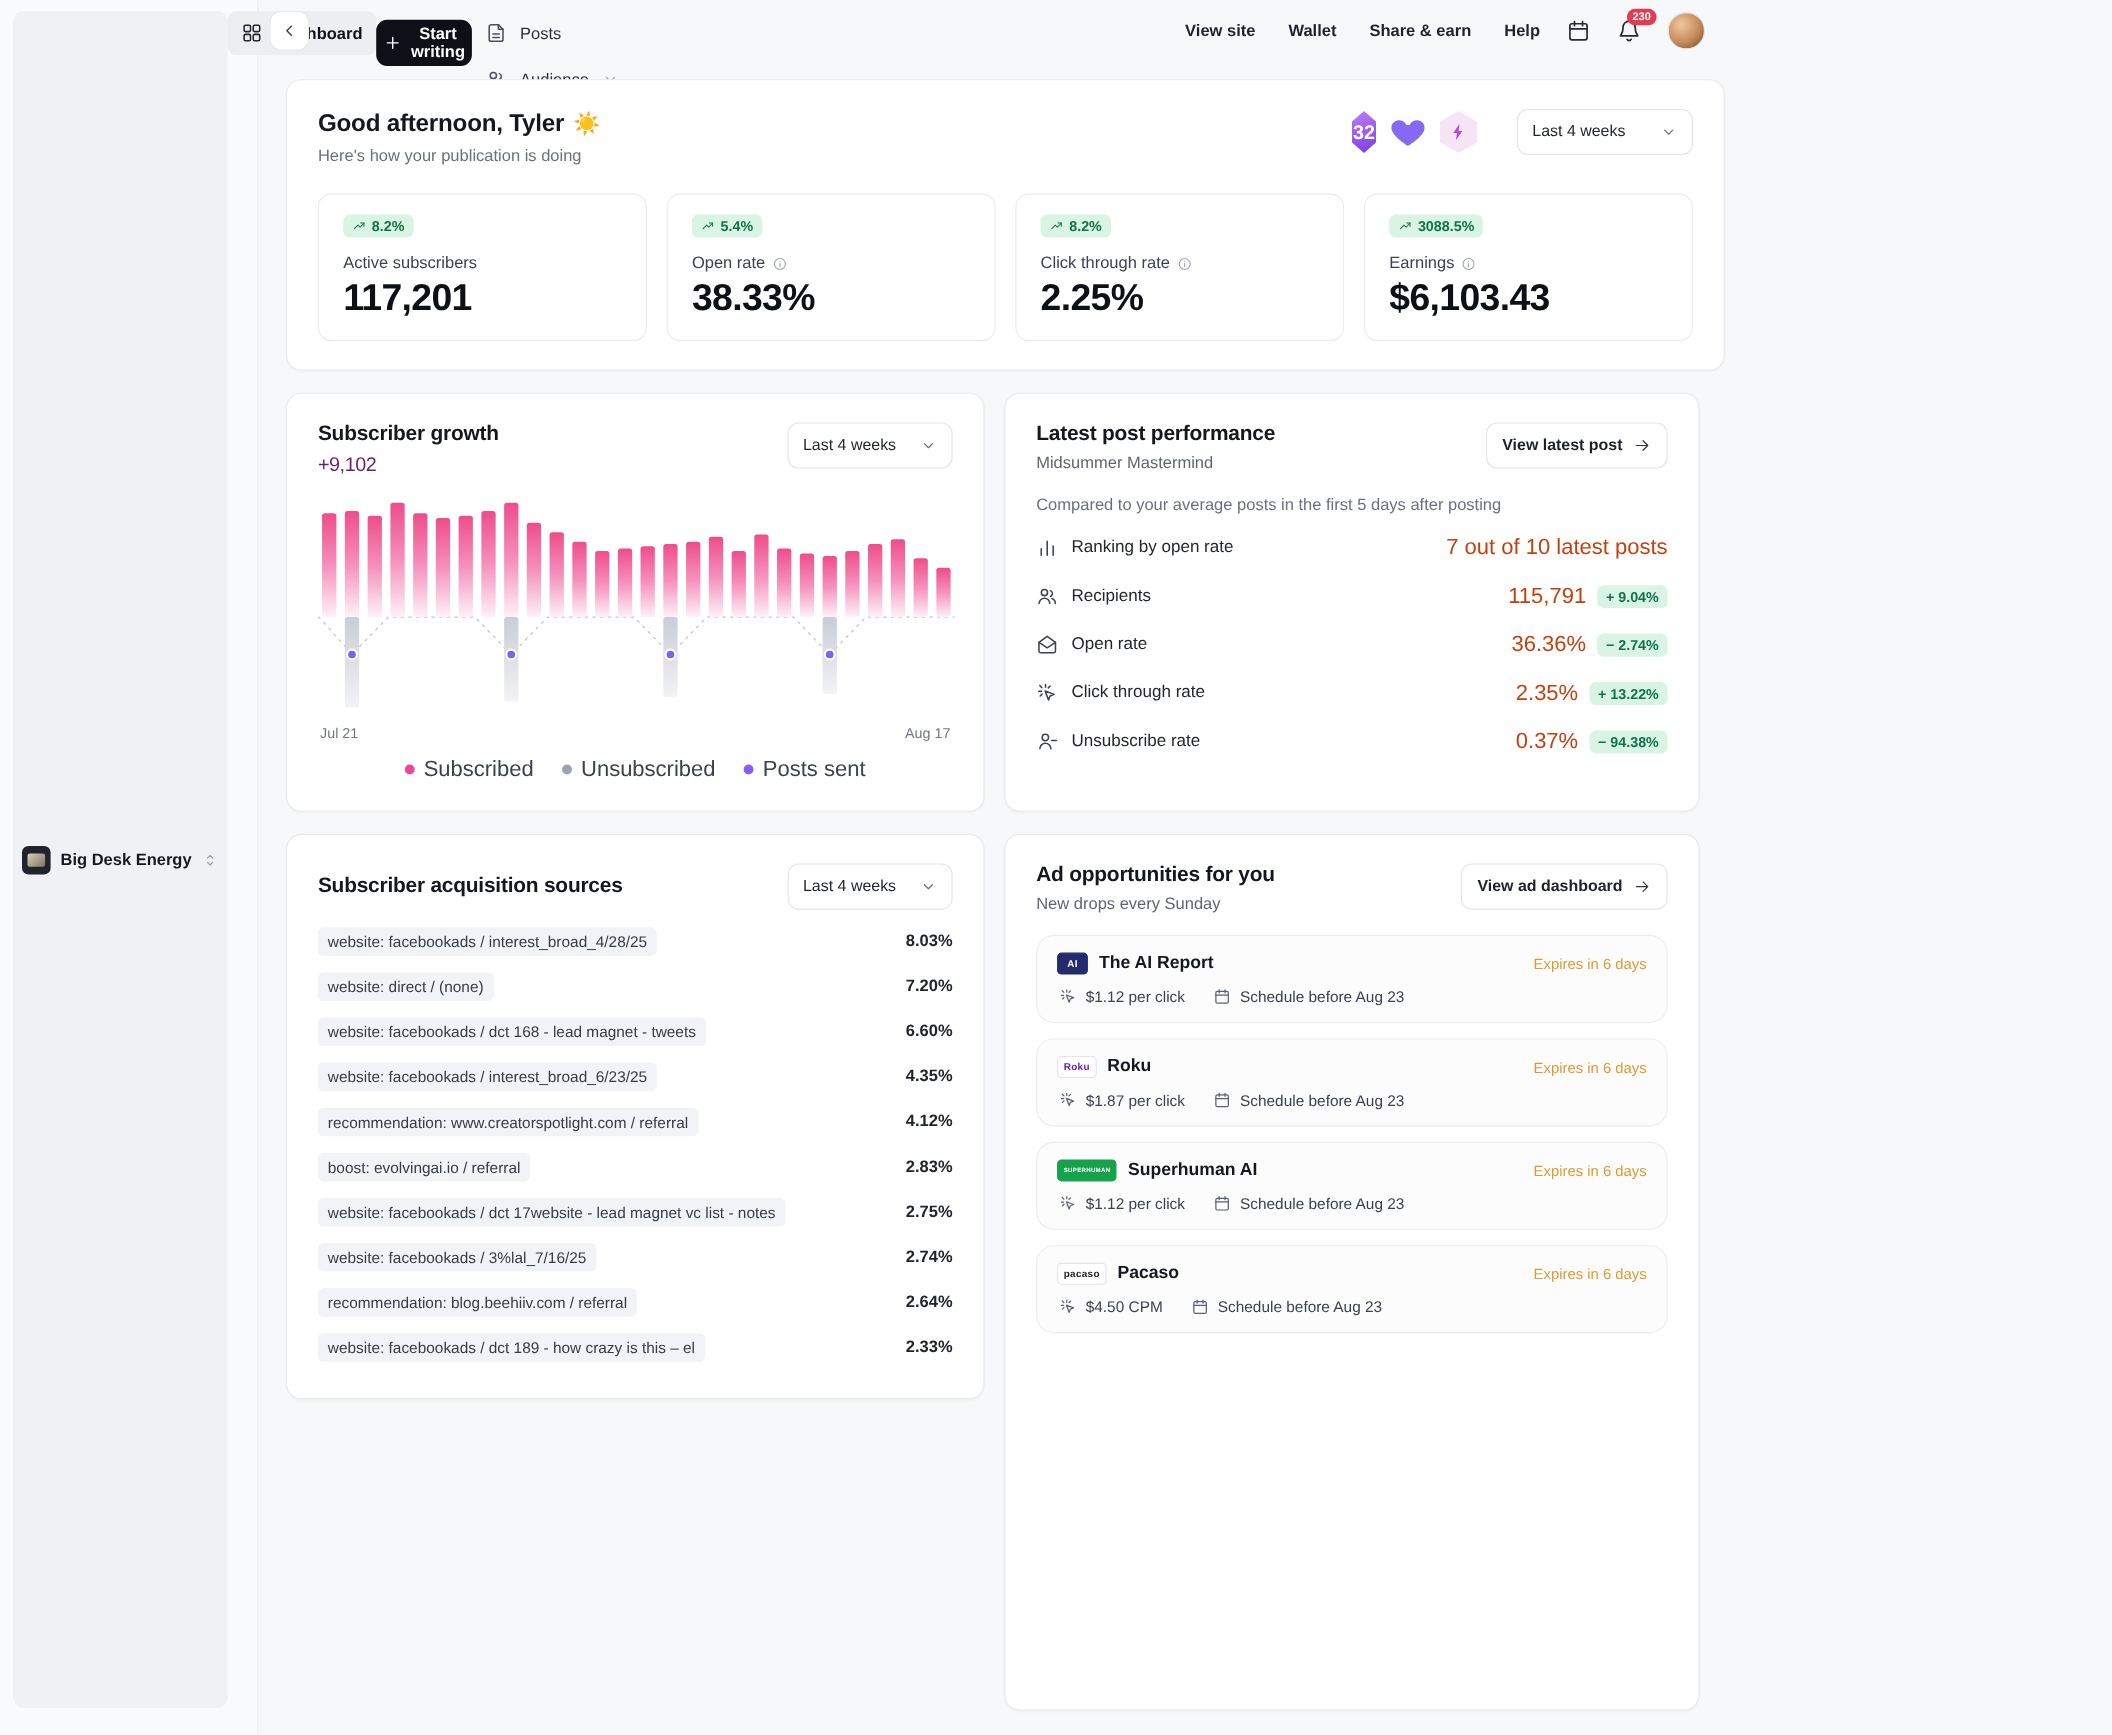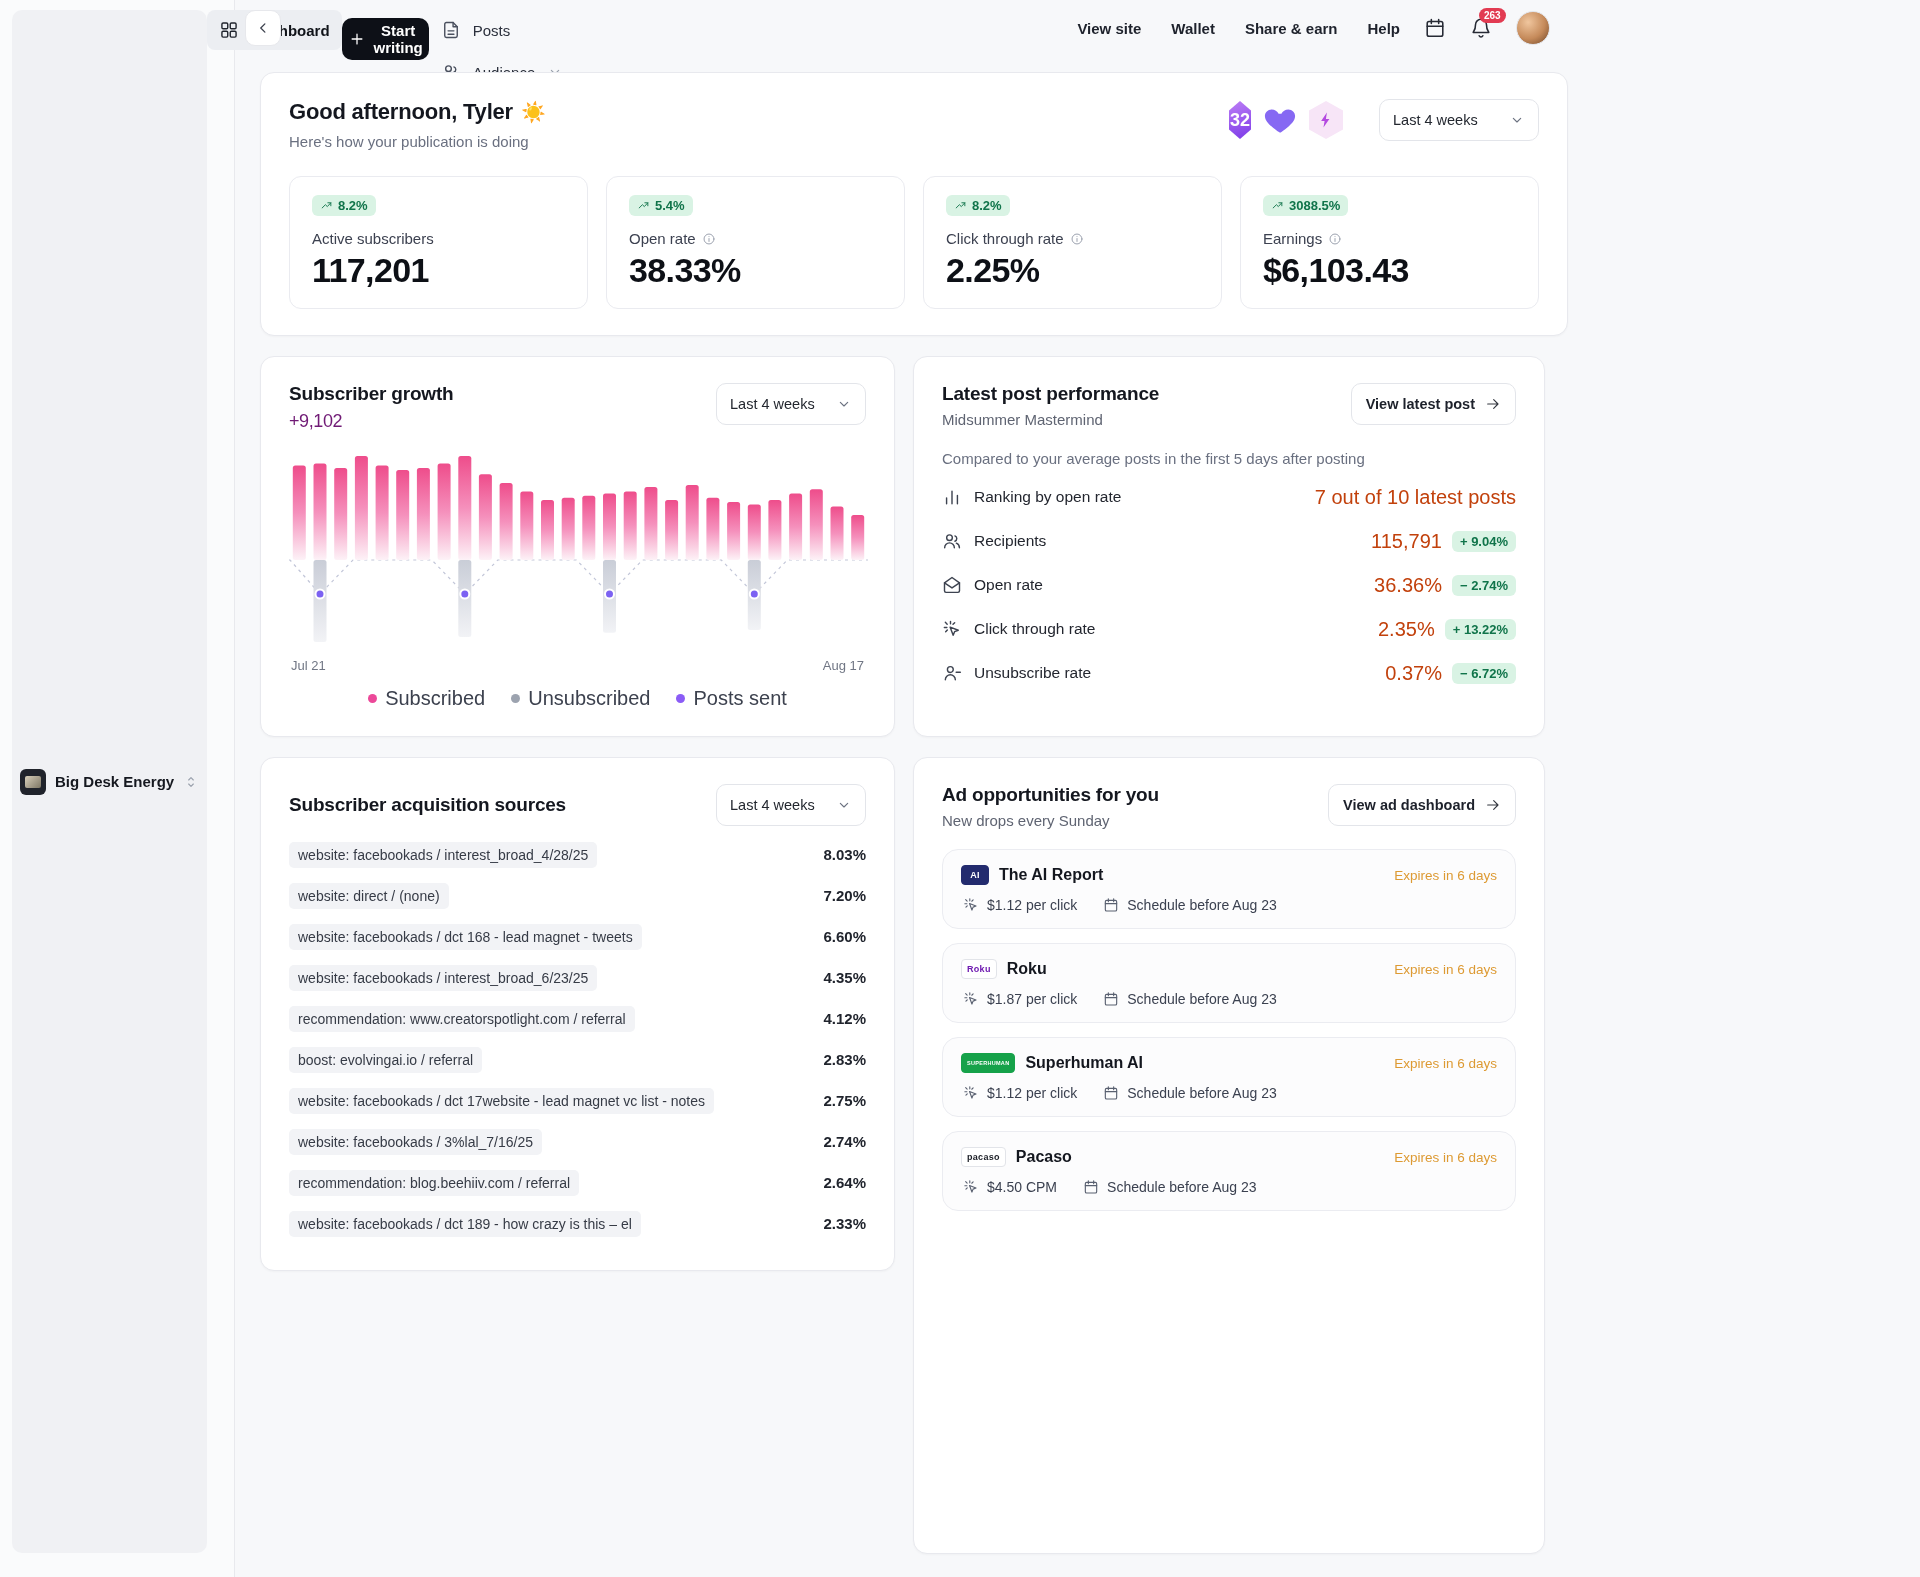--- a/index.html
+++ b/index.html
@@ -248,21 +248,21 @@
               <path d="M3.5 10h17M8 2.8V7M16 2.8V7"></path>
             </svg>
           </span>
         <span class="top-icon" data-name="bell-icon">
           <span class="top-icon" data-name="bell-glyph-icon">
               <svg viewBox="0 0 24 24">
                 <path d="M18 8.5a6 6 0 0 0-12 0c0 6.5-2.5 7-2.5 8.5h17c0-1.5-2.5-2-2.5-8.5"></path>
                 <path d="M10 20.5a2.2 2.2 0 0 0 4 0"></path>
               </svg>
             </span>
-          <span class="bell-badge" data-name="notification-badge">263</span>
+          <span class="bell-badge" data-name="notification-badge">230</span>
         </span>
         <span class="avatar" data-name="avatar"></span>
       </div>
     </header>
 
     <main class="content" data-name="dashboard-content">
 
       <section class="card hero" data-name="overview-card">
         <div class="hero-head">
           <div>
@@ -539,21 +539,21 @@
      <span class="row-ic" data-name="userminus-icon">
                   <svg viewBox="0 0 24 24">
                     <circle cx="10" cy="7.8" r="3.5"></circle>
                     <path d="M4 20c0-3.3 2.7-6 6-6s6 2.7 6 6"></path>
                     <path d="M17 11h5"></path>
                   </svg>
                 </span>
      <span class="perf-label" data-name="metric-label">Unsubscribe rate</span>
      <span class="perf-right">
        <span class="perf-value" data-name="metric-value">0.37%</span>
-       <span class="badge-mint" data-name="delta-badge">− 6.72%</span>
+       <span class="badge-mint" data-name="delta-badge">− 94.38%</span>
      </span>
    </div>
             </div>
         </section>
       </div>
 
       <div class="row3">
 
         <section class="card pad" data-name="acquisition-sources-card">
           <div class="card-head center">

